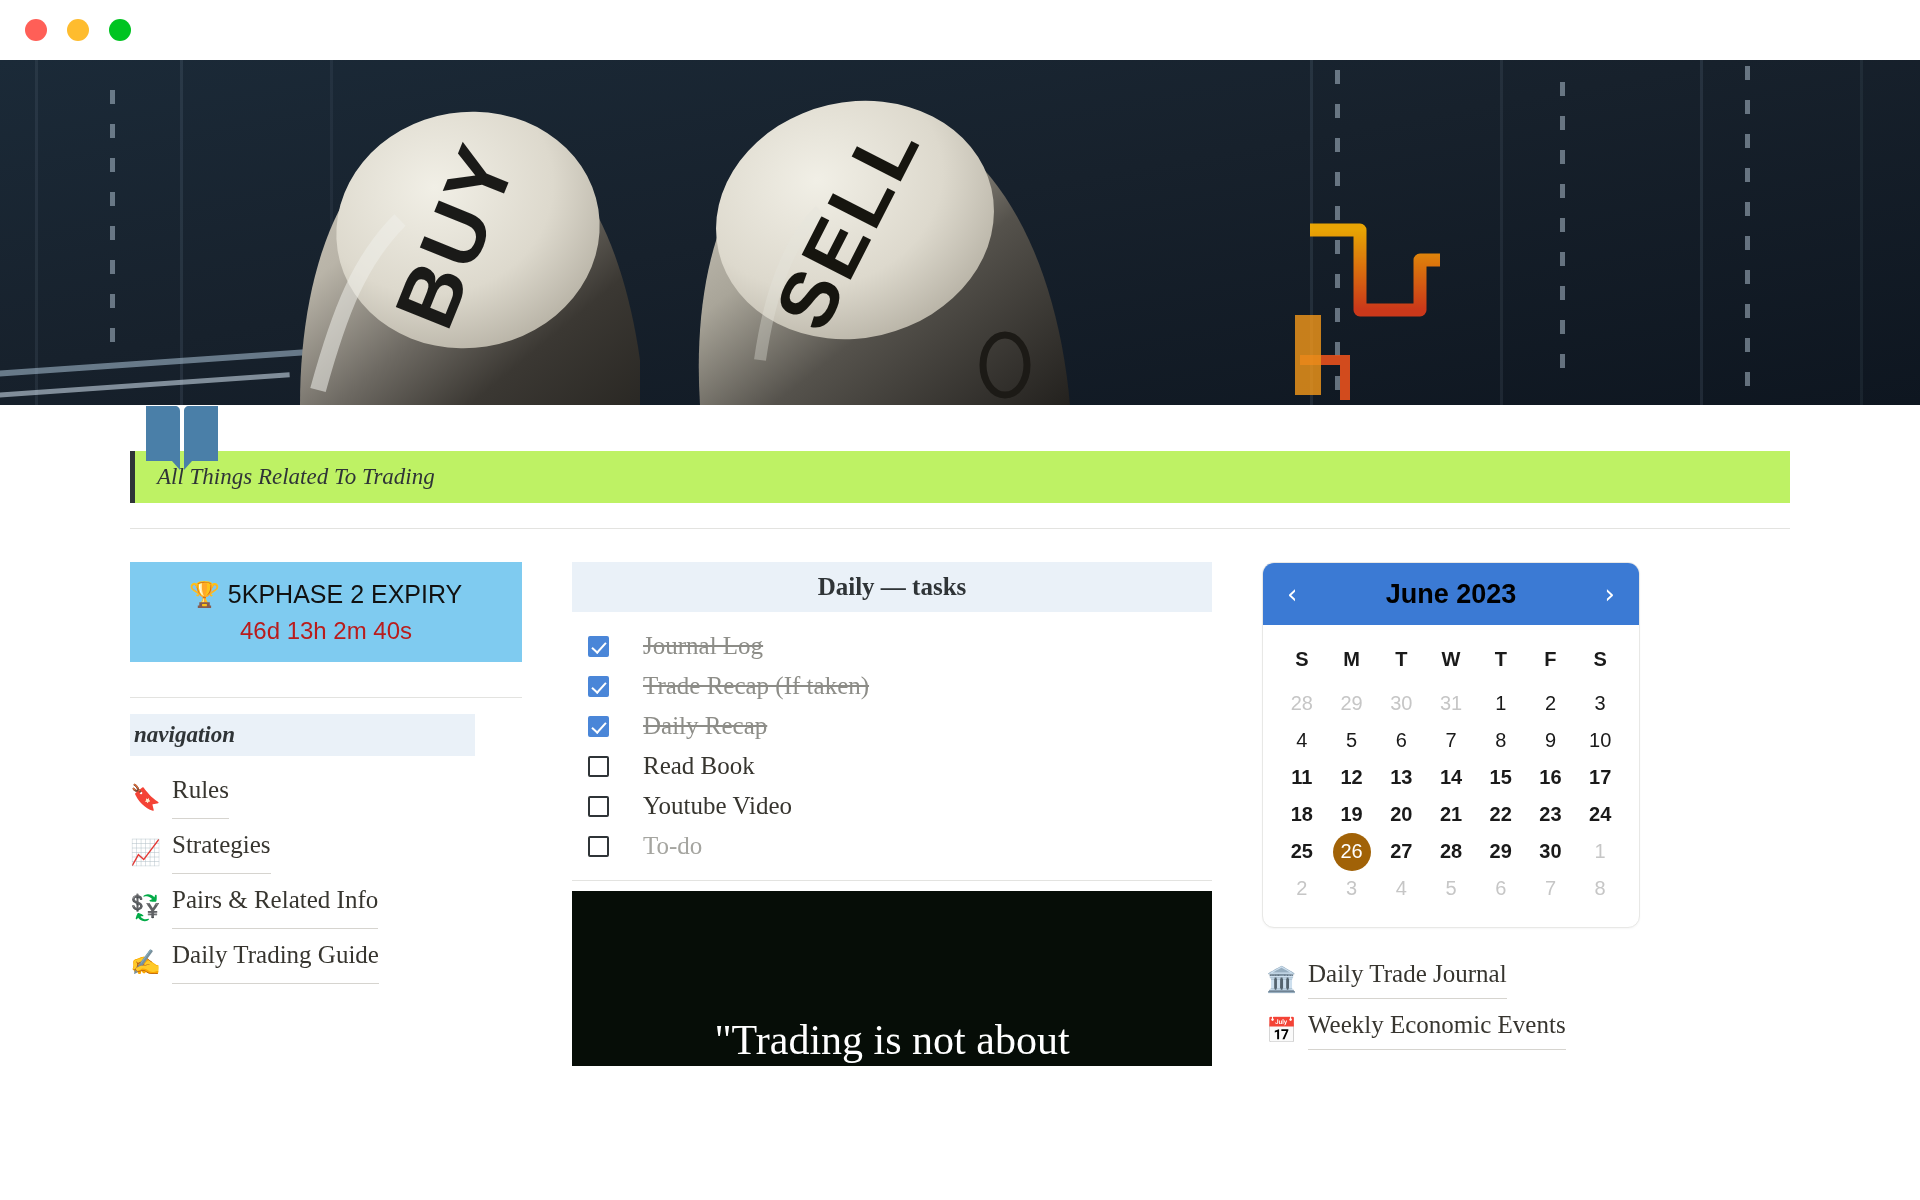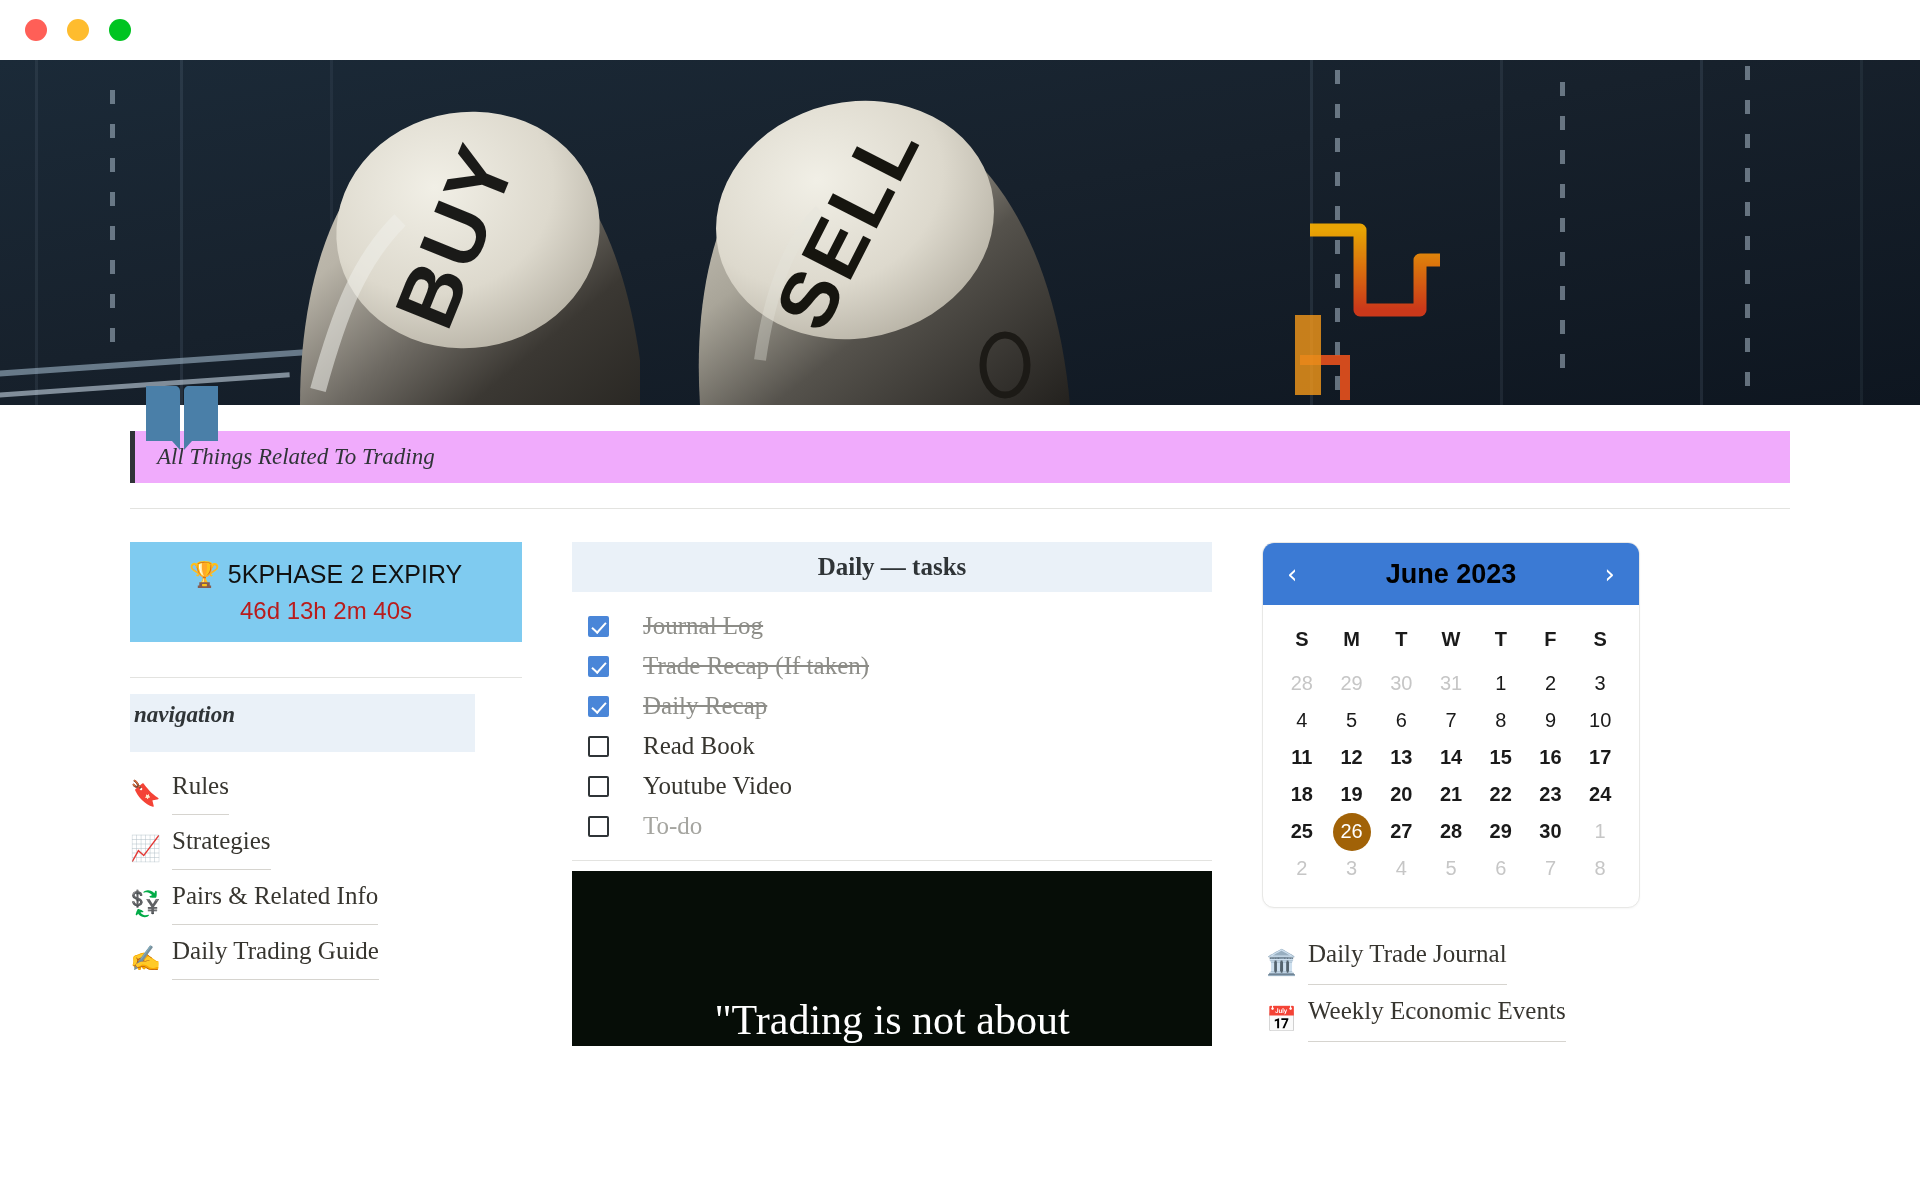--- a/index.html
+++ b/index.html
@@ -44,22 +44,22 @@
     z-index: 5;
   }
   .page-title {
     font-size: 60px;
     font-weight: bold;
     color: #37352f;
     letter-spacing: -0.5px;
     padding-top: 90px;
   }
   .subtitle-callout {
-    margin-top: 26px;
-    background: #f0abfc;
+    margin-top: 46px;
+    background: #bef264;
     border-left: 5px solid #2f3437;
     padding: 13px 0 13px 22px;
     font-style: italic;
     font-size: 23px;
     color: #2f3437;
     width: 1660px;
   }
   .divider {
     margin-top: 25px;
     width: 1660px;
@@ -92,21 +92,21 @@
   .left-rule {
     width: 100%; height: 1px; background: #e3e3e0;
     margin: 35px 0 14px 0;
   }
   .nav-header {
     background: #eaf1f8;
     font-style: italic;
     font-weight: bold;
     font-size: 23px;
     color: #2f3437;
-    padding: 8px 0 24px 4px;
+    padding: 8px 0 8px 4px;
     width: 345px;
     margin-top: 16px;
   }
   .nav-list { margin-top: 14px; }
   .nav-item {
     display: flex; align-items: center; gap: 14px;
     padding: 6px 0;
     cursor: pointer;
   }
   .nav-emoji { font-size: 25px; line-height: 1; width: 28px; text-align:center;
@@ -231,21 +231,21 @@
   .right-link {
     display: flex; align-items: center; gap: 14px;
     padding: 6px 4px;
     cursor: pointer;
   }
   .right-emoji { font-size: 25px; width: 28px; text-align:center; line-height:1;
                  font-family: "DejaVu Sans", sans-serif; }
   .right-label {
     font-size: 25px; color: #37352f;
     border-bottom: 1px solid #d6d4cf;
-    padding-bottom: 16px;
+    padding-bottom: 10px;
     text-align: center;
   }
 </style>
 </head>
 <body>
 
 <div class="titlebar">
   <div class="dots">
     <div class="dot red"></div>
     <div class="dot yellow"></div>

